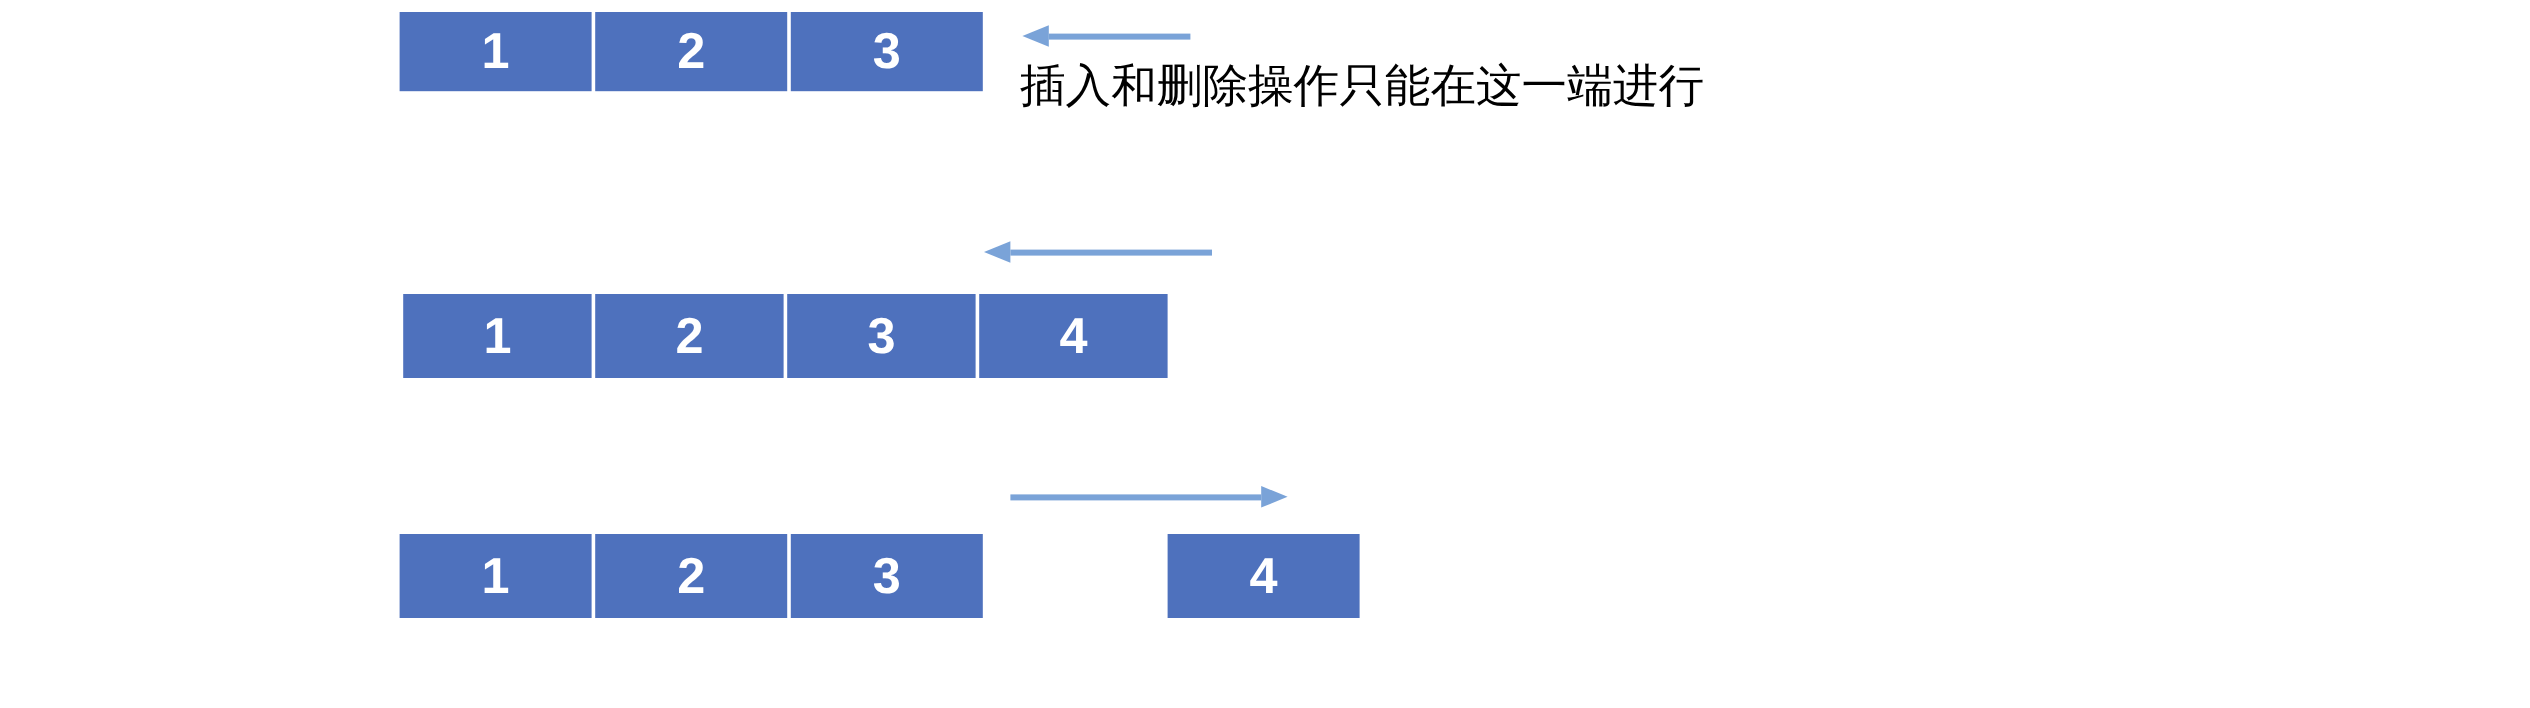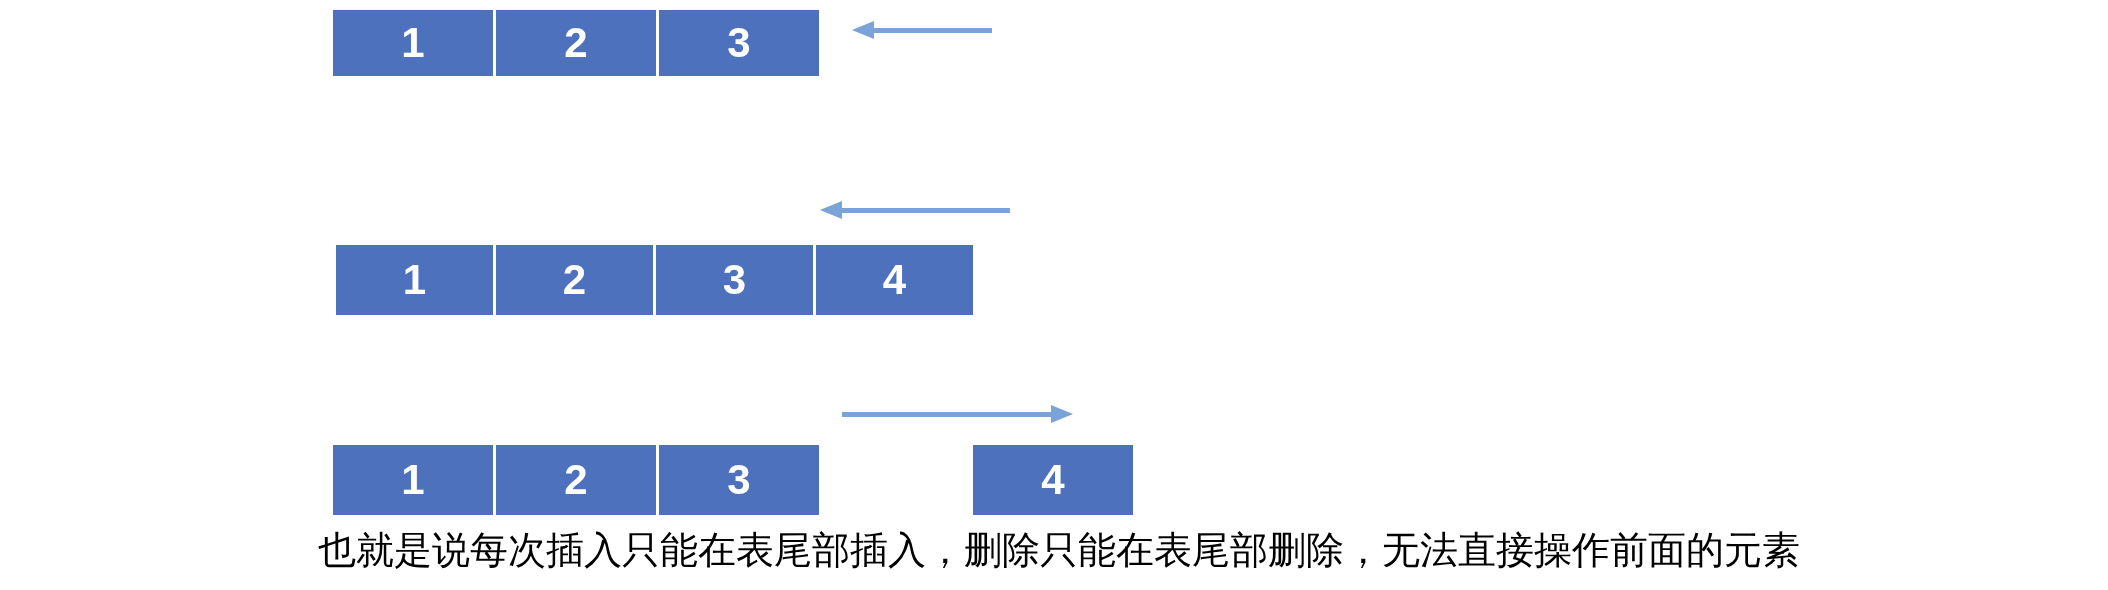--- a/index.html
+++ b/index.html
@@ -97,20 +97,21 @@
 
   <div class="box-row row1">
     <div class="box">1</div>
     <div class="box">2</div>
     <div class="box">3</div>
   </div>
   <div class="arrow arrow1">
     <span class="head-left"></span>
     <span class="shaft"></span>
   </div>
+  <div class="caption caption1">插入和删除操作只能在这一端进行</div>
 
   <div class="arrow arrow2">
     <span class="head-left"></span>
     <span class="shaft"></span>
   </div>
   <div class="box-row row2">
     <div class="box">1</div>
     <div class="box">2</div>
     <div class="box">3</div>
     <div class="box">4</div>
@@ -119,15 +120,14 @@
   <div class="arrow arrow3">
     <span class="shaft"></span>
     <span class="head-right"></span>
   </div>
   <div class="box-row row3">
     <div class="box">1</div>
     <div class="box">2</div>
     <div class="box">3</div>
   </div>
   <div class="box-detached">4</div>
-  <div class="caption caption2">也就是说每次插入只能在表尾部插入，删除只能在表尾部删除，无法直接操作前面的元素</div>
 
 </div>
 
 </body></html>

